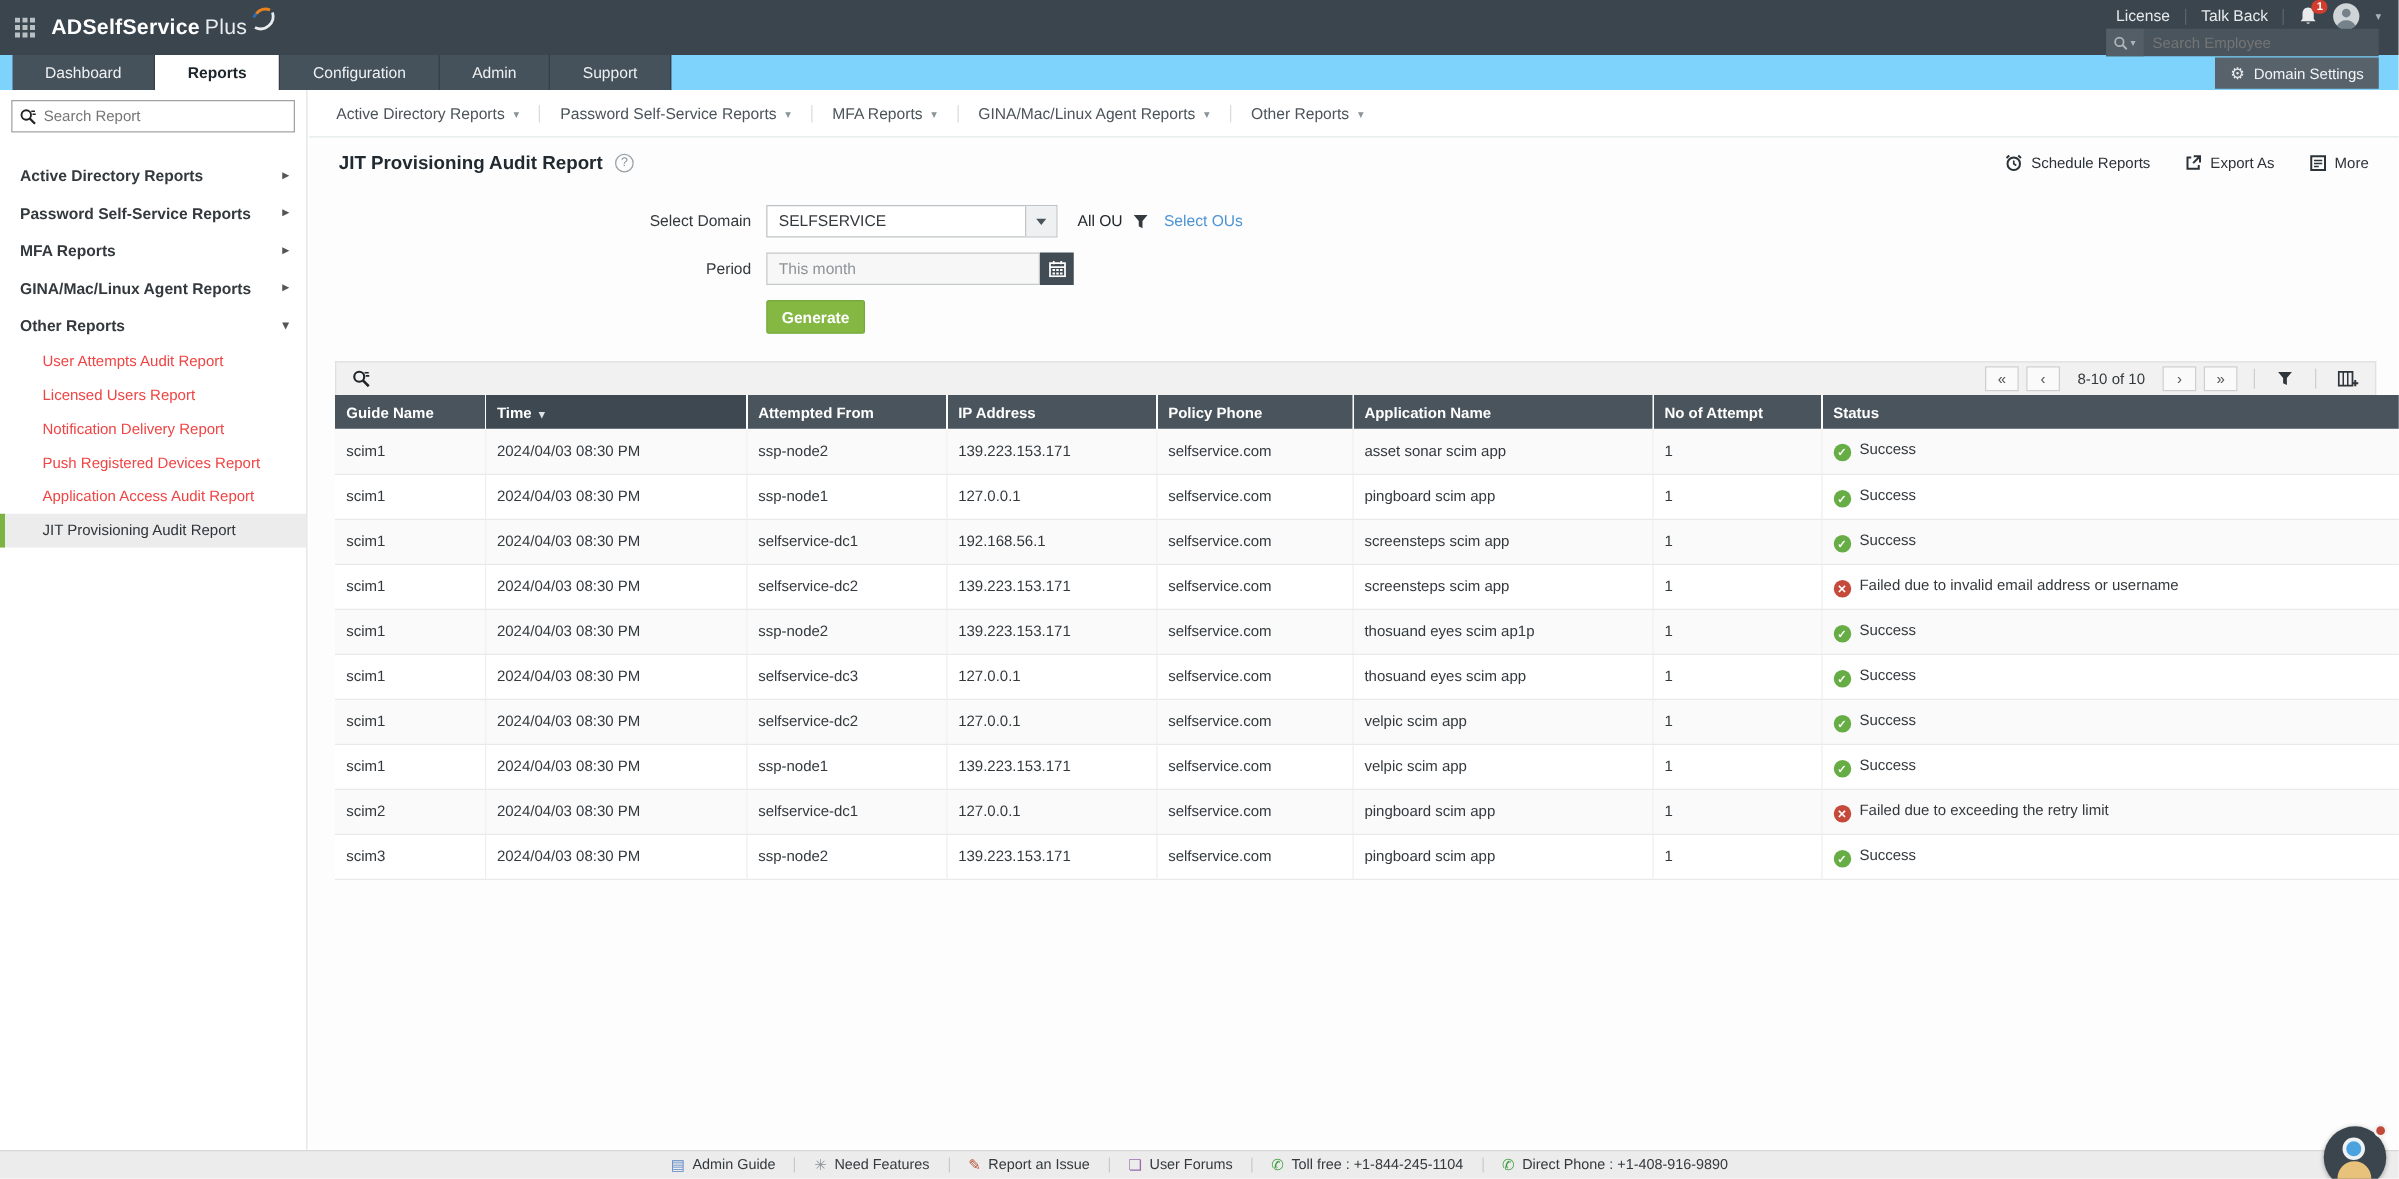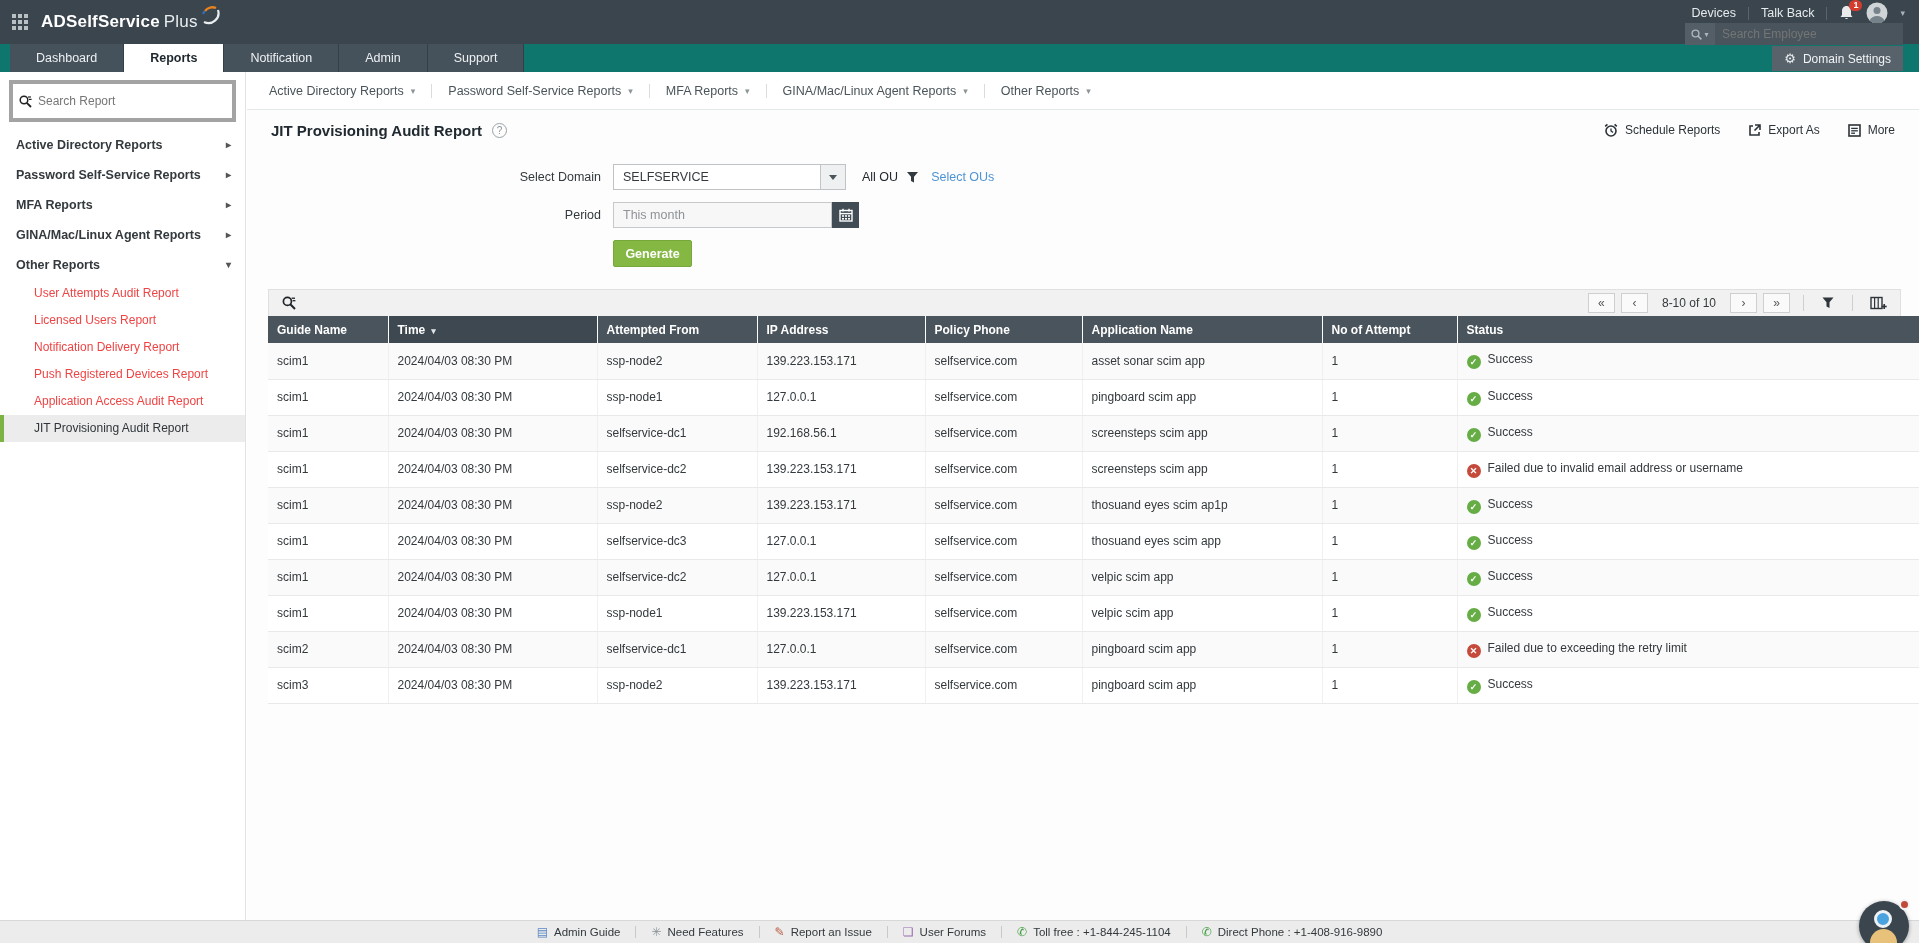--- a/index.html
+++ b/index.html
@@ -21,30 +21,30 @@
   .bell { position:relative; cursor:pointer; display:inline-flex; }
   .badge { position:absolute; top:-5px; right:-8px; background:#d33d2e; color:#fff; border-radius:8px; font-size:9px; font-style:normal; line-height:11px; padding:0 4px; font-weight:bold; }
   .avatar { display:inline-flex; cursor:pointer; }
   .caret-w { color:#aab3b8; font-size:9px; cursor:pointer; }
 
   .emp-search { position:absolute; right:16px; top:23px; width:218px; height:22px; background:#49545c; display:flex; align-items:center; z-index:6; }
   .es-icon { width:30px; height:22px; background:#535e66; display:flex; align-items:center; justify-content:center; gap:2px; color:#aeb6ba; font-size:8px; cursor:pointer; }
   .emp-search input { flex:1; background:transparent; border:none; outline:none; color:#a7b0b5; font-size:12px; padding:0 7px; }
 
   
-  .tabsbar { position:absolute; top:44px; left:0; right:0; height:28px; background:#0f766e; z-index:4; }
+  .tabsbar { position:absolute; top:44px; left:0; right:0; height:28px; background:#7dd3fc; z-index:4; }
   .tabs { display:flex; padding-left:10px; height:28px; }
   .tab { padding:0 26px; height:28px; line-height:28px; font-size:12.5px; color:#eef1f3; background:#46525b; border-right:1px solid #353f47; cursor:pointer; white-space:nowrap; }
   .tab.active { background:#ffffff; color:#1d262c; font-weight:bold; }
   .domain-settings { position:absolute; right:16px; top:46px; height:25px; background:#57626b; color:#f2f4f5; font-size:12px; display:flex; align-items:center; gap:7px; padding:0 12px; cursor:pointer; z-index:6; }
   .gear { font-size:13px; color:#e8ecee; }
 
   
   .sidebar { position:absolute; top:72px; left:0; width:246px; bottom:23px; background:#fff; border-right:1px solid #e2e2e2; }
-  .side-search { margin:8px 9px 8px 9px; height:42px; border:4px solid #a3a3a3; background:#fff; display:flex; align-items:center; padding:0 6px; gap:6px; }
+  .side-search { margin:8px 9px 20px 9px; height:26px; border:1px solid #a3a3a3; background:#fff; display:flex; align-items:center; padding:0 6px; gap:6px; }
   .side-search input { flex:1; border:none; outline:none; font-size:12px; color:#555; font-family:"Liberation Sans",sans-serif; }
   .side-cat { height:30px; line-height:30px; padding:0 14px 0 16px; font-size:12.5px; font-weight:bold; color:#33393d; cursor:pointer; display:flex; }
   .side-cat .lbl { flex:1; }
   .side-arrow { color:#555; font-size:10px; }
   .side-sub { height:27px; line-height:27px; padding-left:30px; font-size:12px; color:#ef4444; cursor:pointer; border-left:4px solid transparent; }
   .side-sub.selected { background:#ececec; border-left:4px solid #7cb342; color:#2f353a; }
 
   
   .content { position:absolute; top:72px; left:247px; right:0; bottom:23px; background:#fdfdfd; }
   .reportnav { height:38px; display:flex; align-items:center; padding-left:22px; background:#fff; border-bottom:1px solid #e3eaec; }
@@ -127,21 +127,21 @@
       <span class="brand">
         <span class="brand-b">ADSelfService</span><span class="brand-l">Plus</span>
         <svg class="swoosh" width="22" height="22" viewBox="0 0 22 22" fill="none">
             <path d="M4 18 A 10 10 0 0 0 18 6" stroke="#e9edef" stroke-width="2.2"></path>
             <path d="M5 7 A 9 9 0 0 1 16 4" stroke="#e8821e" stroke-width="2.4"></path>
             <path d="M3 10 A 8 8 0 0 1 5 7" stroke="#2f6fb5" stroke-width="2.2"></path>
           </svg>
       </span>
     </div>
     <div class="hdr-right">
-      <span class="hlink">Devices</span>
+      <span class="hlink">License</span>
       <span class="hsep"></span>
       <span class="hlink">Talk Back</span>
       <span class="hsep"></span>
       <span class="bell">
         <svg width="15" height="16" viewBox="0 0 15 16">
             <path d="M7.5 1 C4.7 1 3 3.2 3 6 v4 L1.5 12 h12 L12 10 V6 C12 3.2 10.3 1 7.5 1 Z" fill="#e8eaec"></path>
             <path d="M6 13 a1.6 1.6 0 0 0 3 0 Z" fill="#e8eaec"></path>
           </svg>
         <i class="badge">1</i>
       </span>
@@ -162,21 +162,21 @@
           </svg>▾
       </span>
       <input placeholder="Search Employee" style="">
     </div>
   </div>
 
   <div class="tabsbar">
     <div class="tabs" id="tabs">
         <div class="tab">Dashboard</div>
         <div class="tab active">Reports</div>
-        <div class="tab">Notification</div>
+        <div class="tab">Configuration</div>
         <div class="tab">Admin</div>
         <div class="tab">Support</div>
       </div>
   </div>
   <div class="domain-settings">
     <span class="gear">⚙</span>
     <span>Domain Settings</span>
   </div>
 
   <div class="sidebar">

